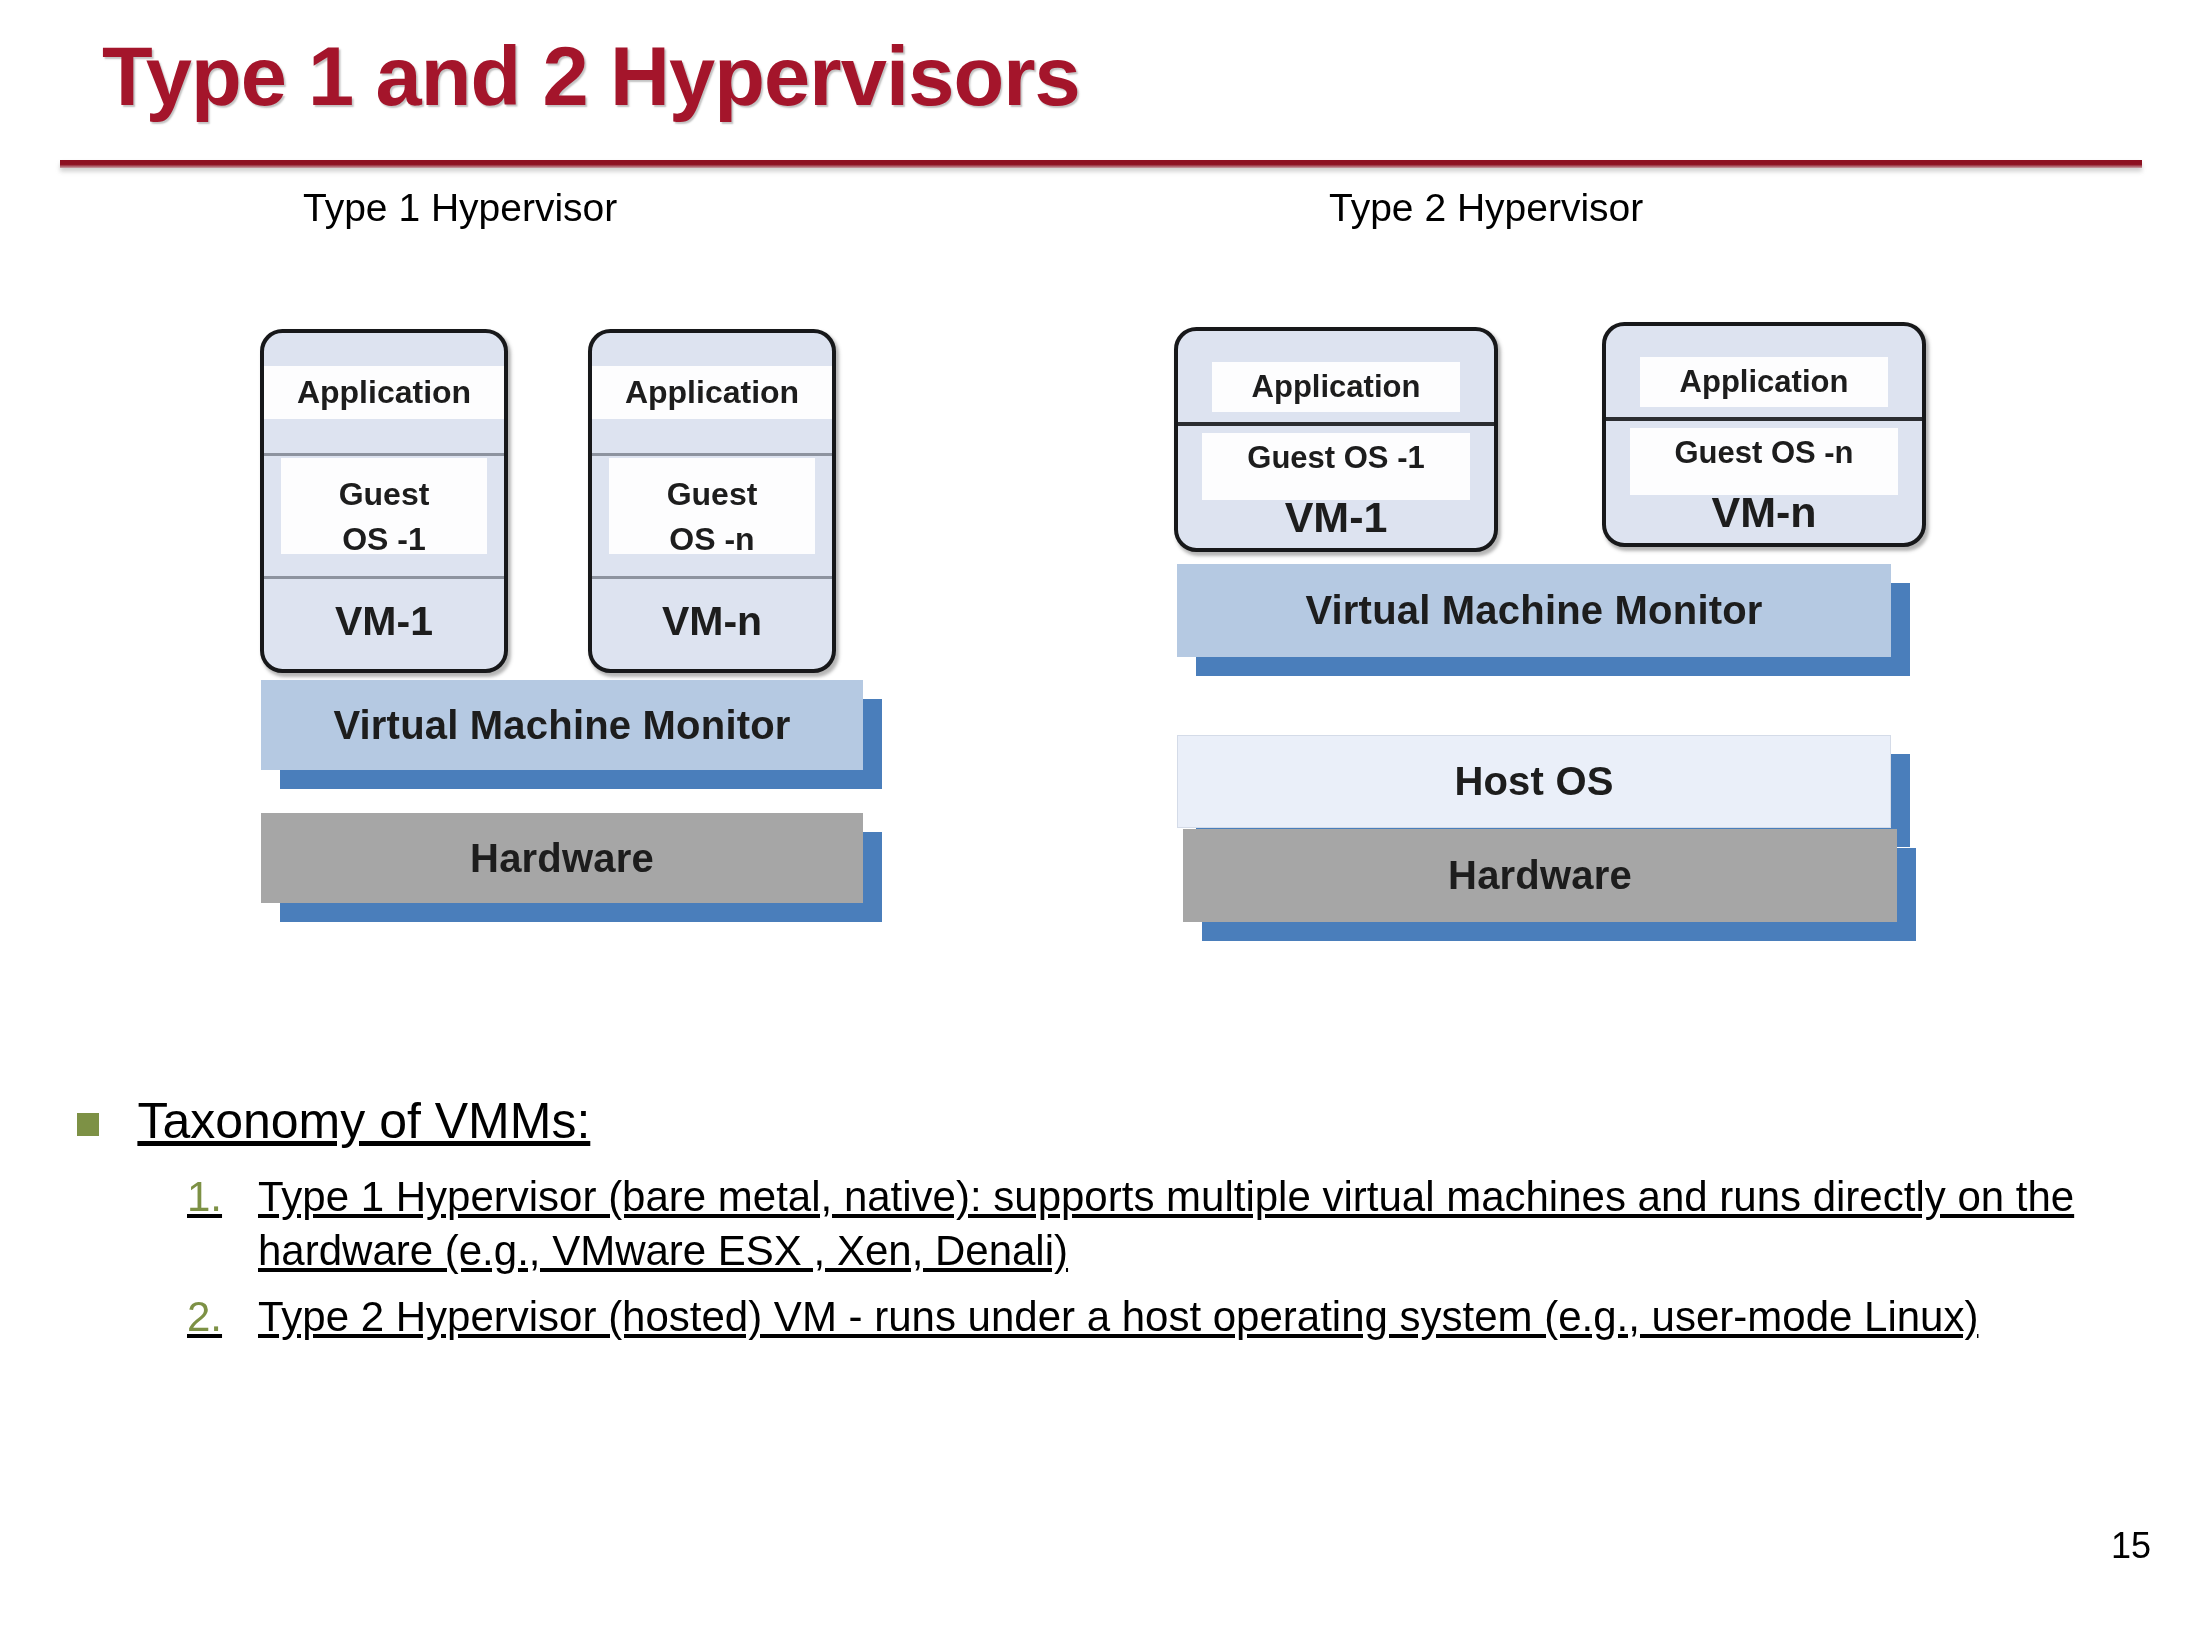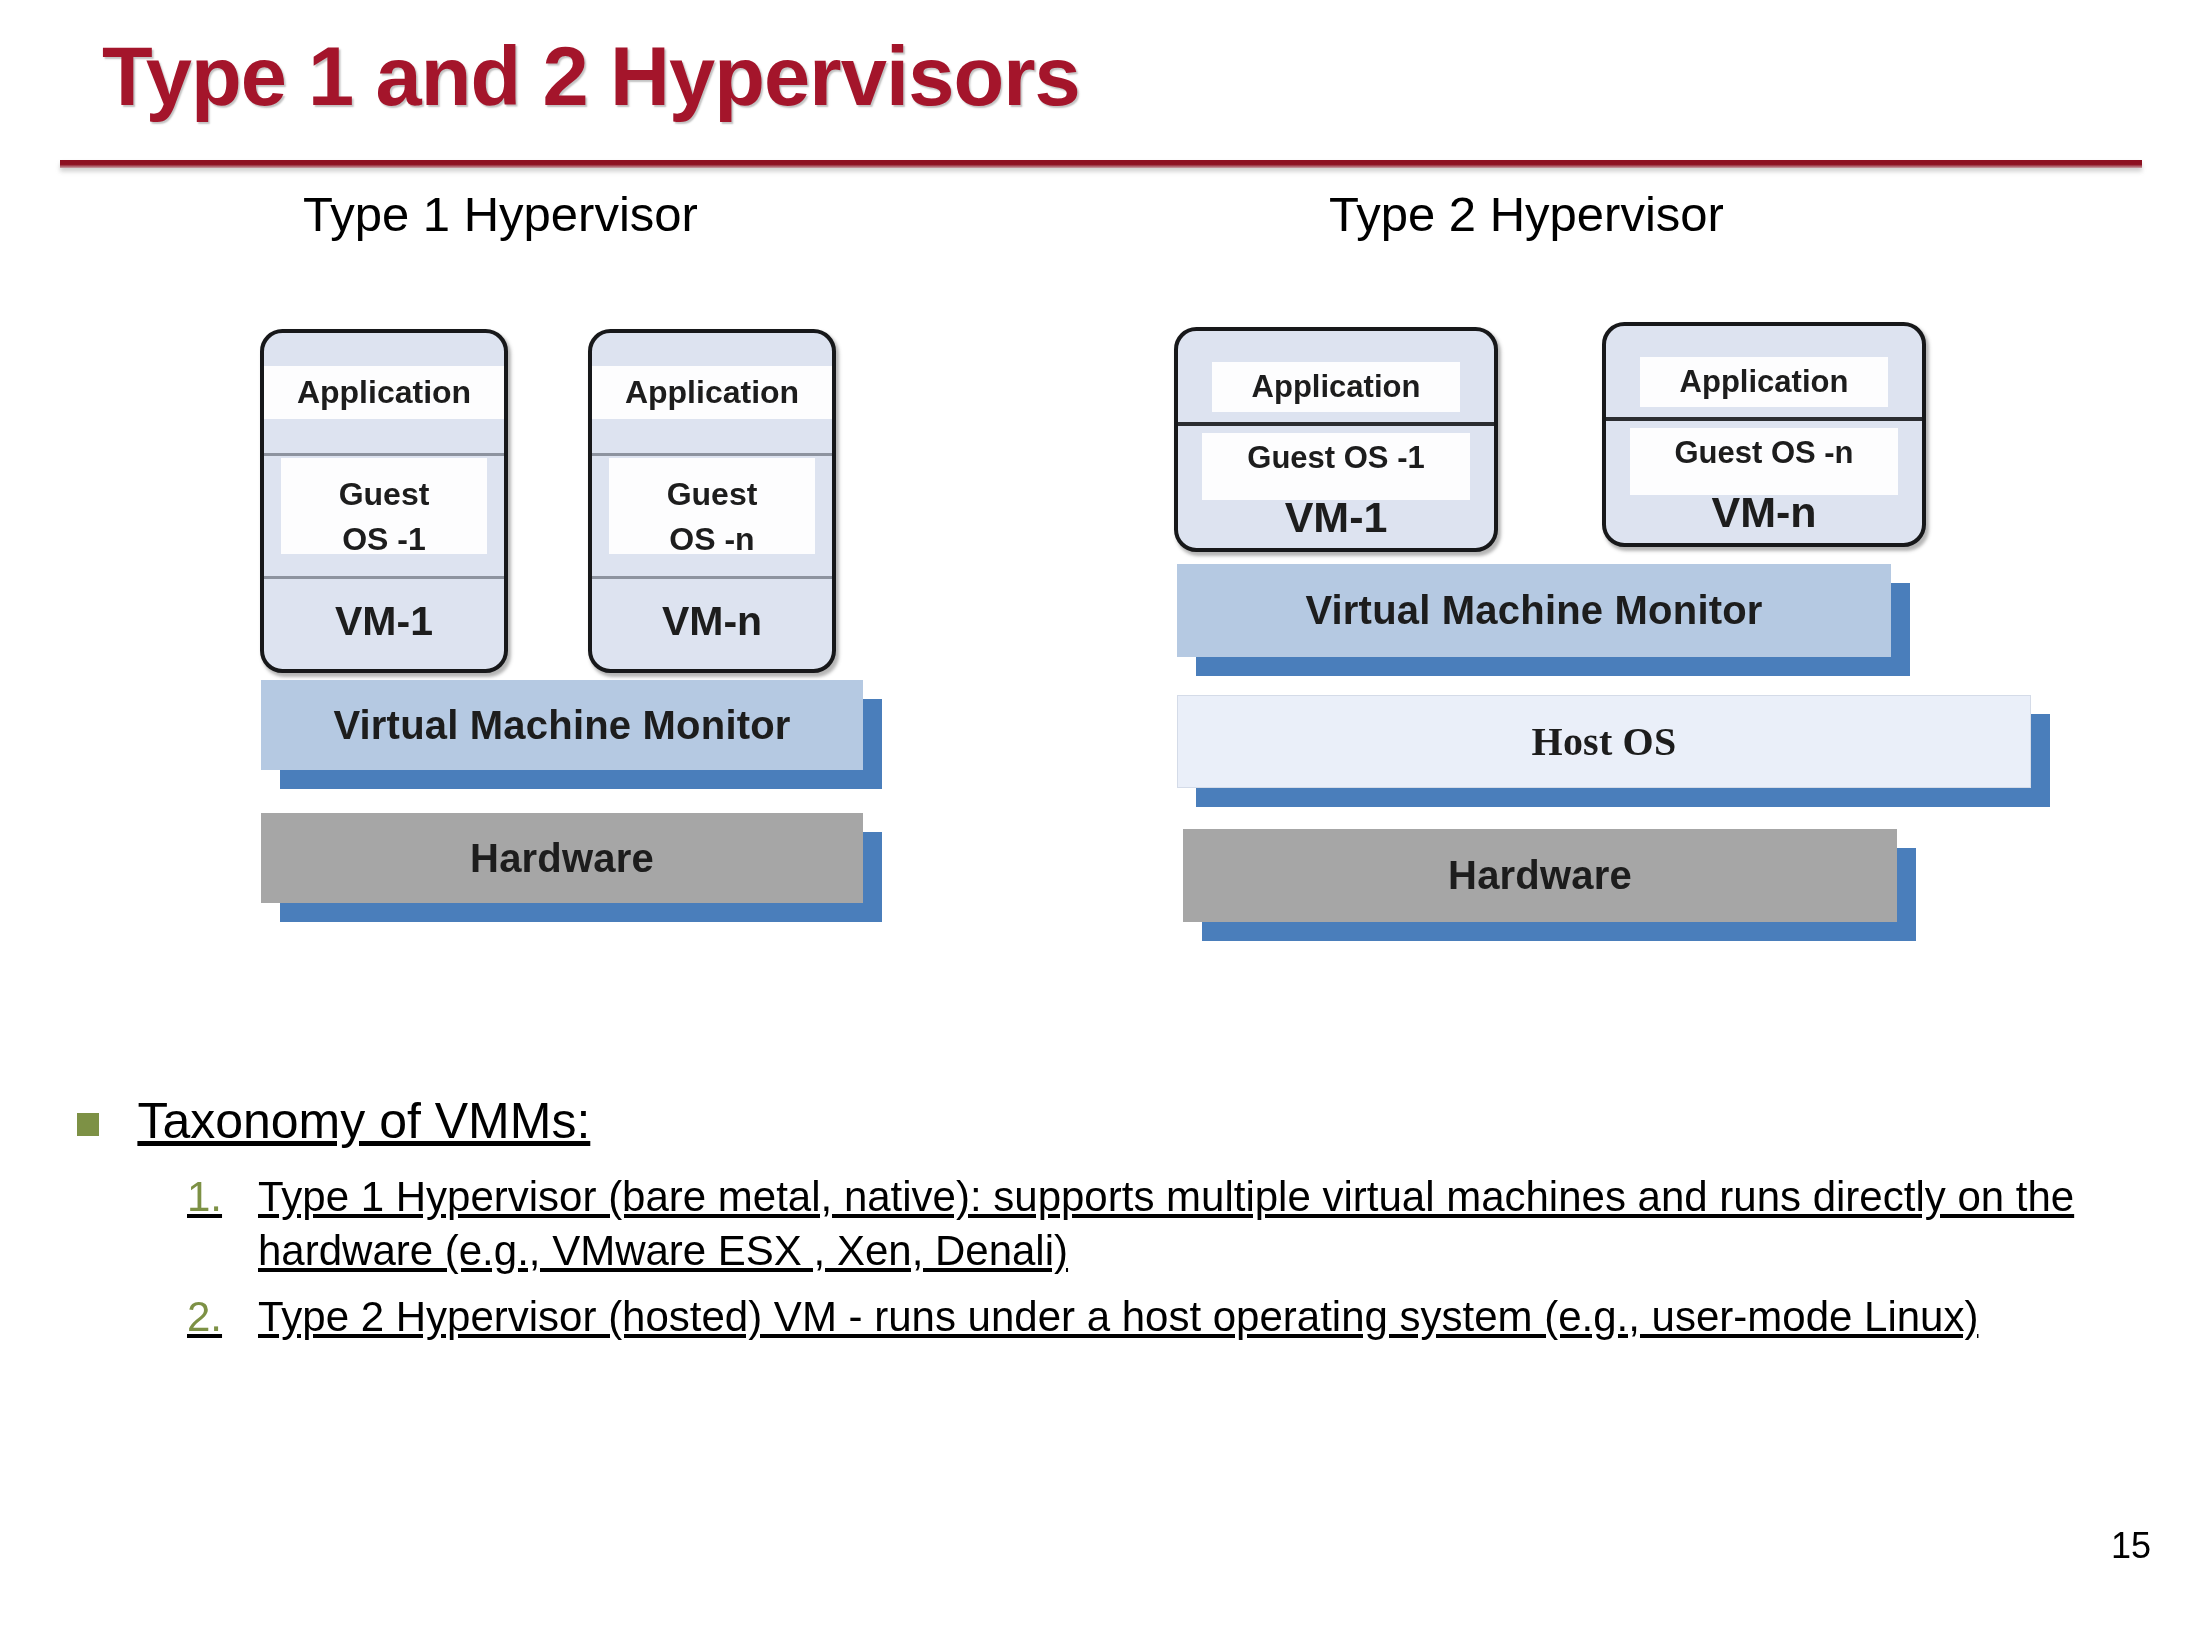--- a/index.html
+++ b/index.html
@@ -34,21 +34,21 @@
     top: 160px;
     width: 2082px;
     height: 7.7px;
     background: linear-gradient(to bottom, #8d1021 0%, #8d1021 55%, #c9a1a8 100%);
     box-shadow: 0 3.4px 4.3px rgba(140,140,140,0.40);
   }
 
   
   .section-heading {
     position: absolute;
-    font-size: 49px;
+    font-size: 39px;
     color: #000000;
     white-space: nowrap;
     font-weight: normal;
   }
   #heading-type1 { left: 303px; top: 186px; }
   #heading-type2 { left: 1329px; top: 186px; }
 
   
   .vm-box {
     position: absolute;
@@ -260,21 +260,21 @@
   <div class="vm-divider thick t2-app-line"></div>
   <div class="vm-cell t2-guest">Guest OS -n</div>
   <div class="vm-cell t2-vm">VM-n</div>
 </div>
 
 <div class="layer" style="left:1177px; top:564px; width:714px; height:93px;">
   <div class="shadow"></div>
   <div class="face vmm" style="font-size:40px;">Virtual Machine Monitor</div>
 </div>
 
-<div class="layer" style="left:1177px; top:695px; width:854px; height:93px;font-family:Liberation Serif, serif;">
+<div class="layer" style="left:1177px; top:735px; width:714px; height:93px;">
   <div class="shadow"></div>
   <div class="face hostos" style="font-size:40px;">Host OS</div>
 </div>
 
 <div class="layer" style="left:1183px; top:829px; width:714px; height:93px;">
   <div class="shadow"></div>
   <div class="face hw" style="font-size:40px;">Hardware</div>
 </div>
 
 <div id="bullet-block">

